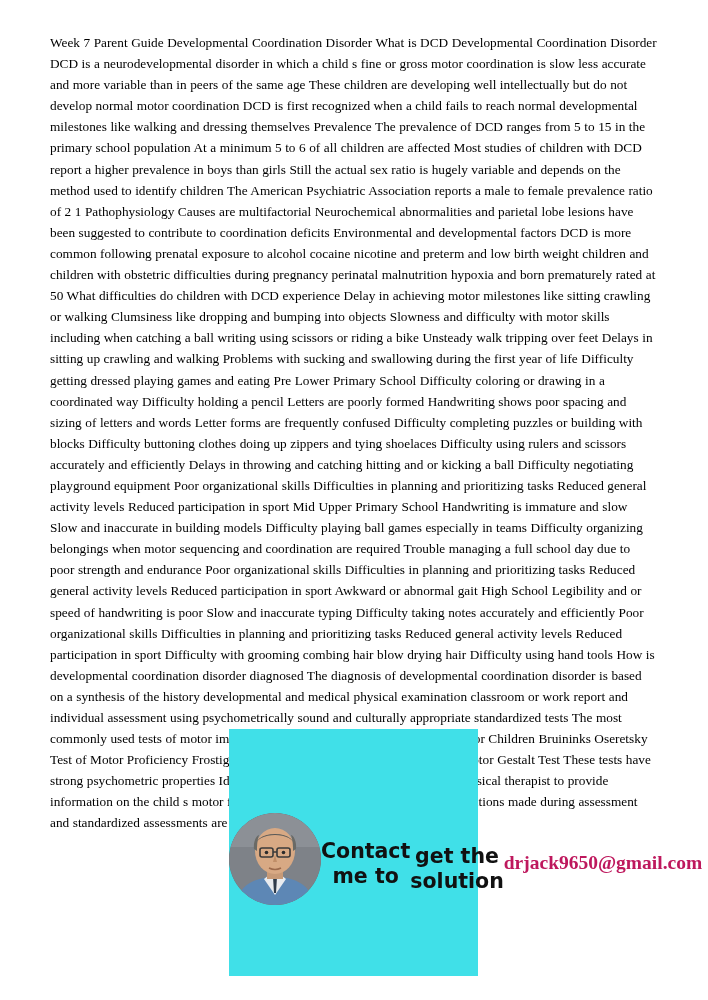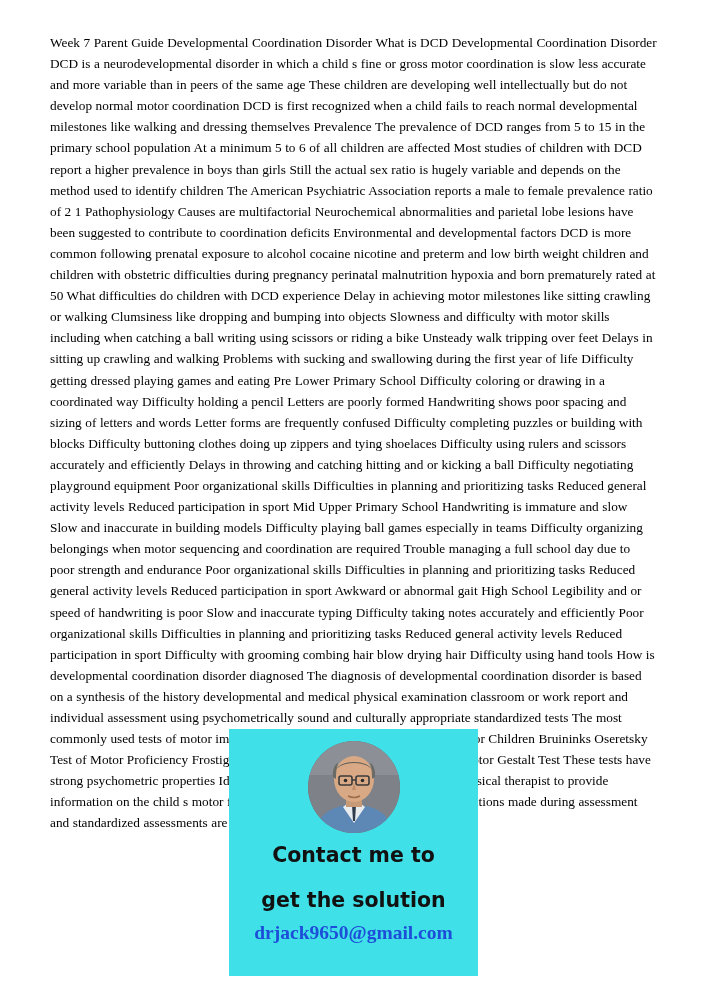--- a/index.html
+++ b/index.html
@@ -31,21 +31,21 @@
     word-spacing: 0.2px;
   }
   .overlay-card {
     position: absolute;
     left: 229px;
     top: 729px;
     width: 249px;
     height: 247px;
     background: #40E0E8;
     display: flex;
-    flex-direction: column;
+    flex-direction: row;
     align-items: center;
     justify-content: flex-start;
     padding-top: 12px;
     box-sizing: border-box;
   }
   .avatar {
     width: 92px;
     height: 92px;
     border-radius: 50%;
     overflow: hidden;
@@ -66,21 +66,21 @@
     margin-top: 20px;
   }
   .overlay-line.l1 {
     margin-top: 10px;
   }
   .overlay-email {
     font-family: "Liberation Serif", serif;
     font-weight: bold;
     font-size: 19.5px;
     line-height: 24px;
-    color: #1d4ed8;
+    color: #be185d;
     text-align: center;
     margin-top: 8px;
   }
 </style>
 </head>
 <body>
 
 <div class="page">
 
   <div class="doc-text">Week 7 Parent Guide Developmental Coordination Disorder What is DCD Developmental Coordination Disorder DCD is a neurodevelopmental disorder in which a child s fine or gross motor coordination is slow less accurate and more variable than in peers of the same age These children are developing well intellectually but do not develop normal motor coordination DCD is first recognized when a child fails to reach normal developmental milestones like walking and dressing themselves Prevalence The prevalence of DCD ranges from 5 to 15 in the primary school population At a minimum 5 to 6 of all children are affected Most studies of children with DCD report a higher prevalence in boys than girls Still the actual sex ratio is hugely variable and depends on the method used to identify children The American Psychiatric Association reports a male to female prevalence ratio of 2 1 Pathophysiology Causes are multifactorial Neurochemical abnormalities and parietal lobe lesions have been suggested to contribute to coordination deficits Environmental and developmental factors DCD is more common following prenatal exposure to alcohol cocaine nicotine and preterm and low birth weight children and children with obstetric difficulties during pregnancy perinatal malnutrition hypoxia and born prematurely rated at 50 What difficulties do children with DCD experience Delay in achieving motor milestones like sitting crawling or walking Clumsiness like dropping and bumping into objects Slowness and difficulty with motor skills including when catching a ball writing using scissors or riding a bike Unsteady walk tripping over feet Delays in sitting up crawling and walking Problems with sucking and swallowing during the first year of life Difficulty getting dressed playing games and eating Pre Lower Primary School Difficulty coloring or drawing in a coordinated way Difficulty holding a pencil Letters are poorly formed Handwriting shows poor spacing and sizing of letters and words Letter forms are frequently confused Difficulty completing puzzles or building with blocks Difficulty buttoning clothes doing up zippers and tying shoelaces Difficulty using rulers and scissors accurately and efficiently Delays in throwing and catching hitting and or kicking a ball Difficulty negotiating playground equipment Poor organizational skills Difficulties in planning and prioritizing tasks Reduced general activity levels Reduced participation in sport Mid Upper Primary School Handwriting is immature and slow Slow and inaccurate in building models Difficulty playing ball games especially in teams Difficulty organizing belongings when motor sequencing and coordination are required Trouble managing a full school day due to poor strength and endurance Poor organizational skills Difficulties in planning and prioritizing tasks Reduced general activity levels Reduced participation in sport Awkward or abnormal gait High School Legibility and or speed of handwriting is poor Slow and inaccurate typing Difficulty taking notes accurately and efficiently Poor organizational skills Difficulties in planning and prioritizing tasks Reduced general activity levels Reduced participation in sport Difficulty with grooming combing hair blow drying hair Difficulty using hand tools How is developmental coordination disorder diagnosed The diagnosis of developmental coordination disorder is based on a synthesis of the history developmental and medical physical examination classroom or work report and individual assessment using psychometrically sound and culturally appropriate standardized tests The most commonly used tests of motor impairment are Movement Assessment Battery for Children Bruininks Oseretsky Test of Motor Proficiency Frostig Movement Skills Test Battery and Bender Motor Gestalt Test These tests have strong psychometric properties Ideally the evaluation by an occupational or physical therapist to provide information on the child s motor function relative to their peers Clinical observations made during assessment and standardized assessments are significant</div>

